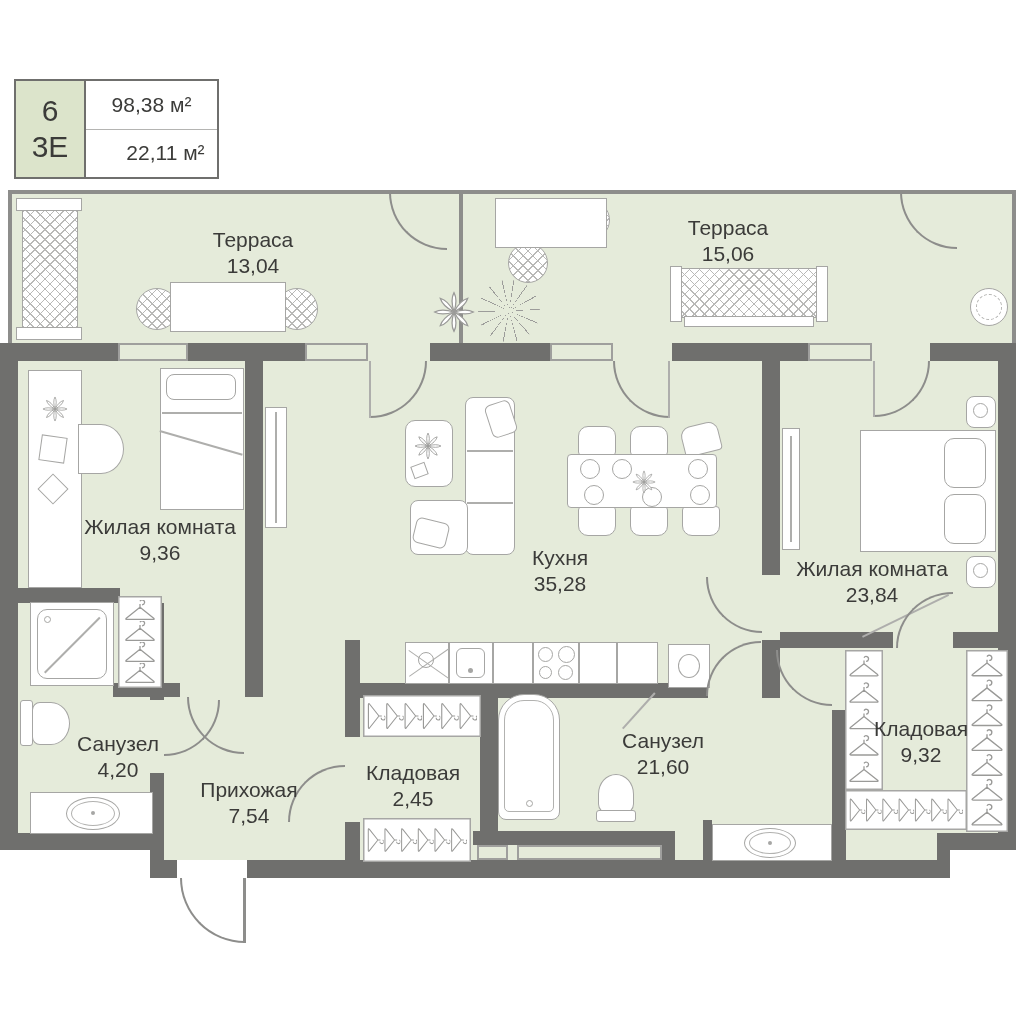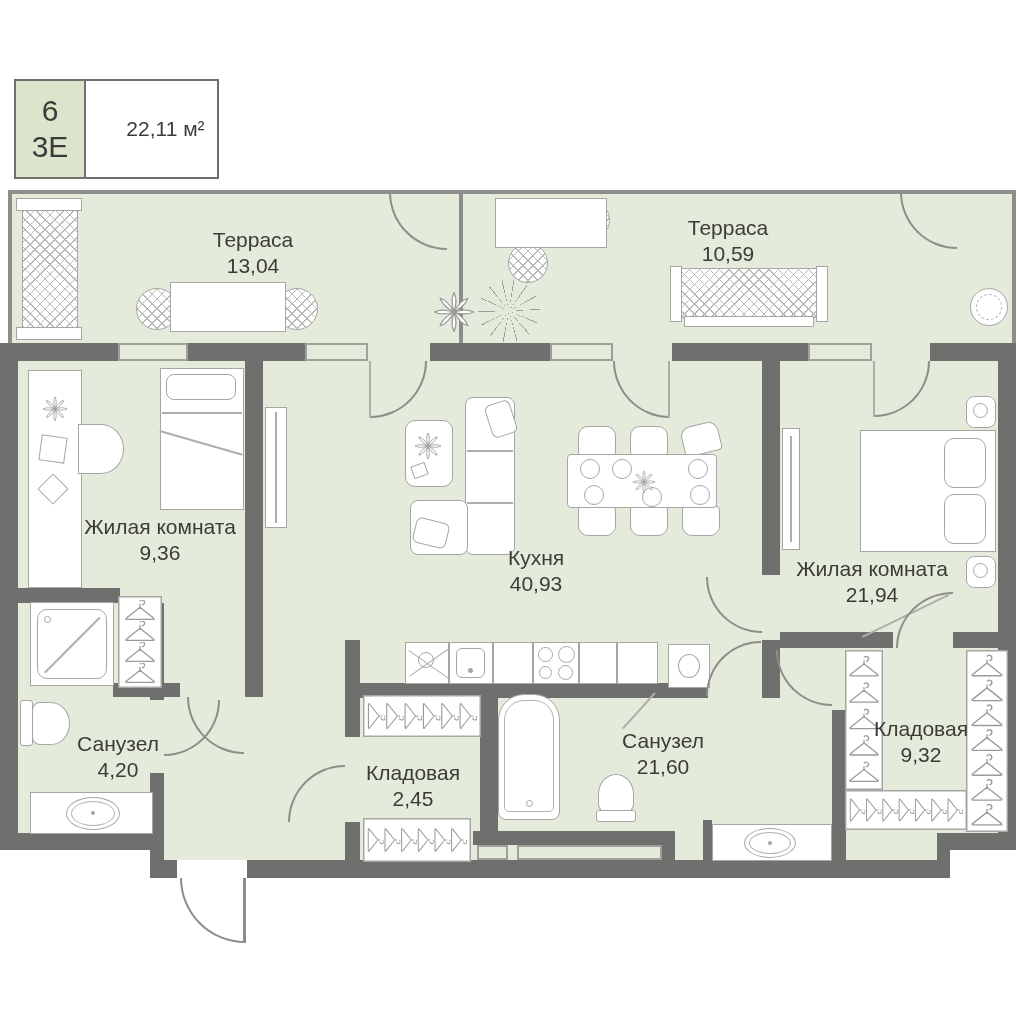--- a/index.html
+++ b/index.html
@@ -62,20 +62,21 @@
       </symbol>
     </defs>
   </svg>
 
   <div id="infobox">
     <div class="cellL">
       <span>6</span>
       <span>3Е</span>
     </div>
     <div class="cellR">
+      <div class="v">98,38 м²</div>
       <div class="v">22,11 м²</div>
     </div>
   </div>
 
   <div class="floor" style="left:8px;top:190px;width:1008px;height:153px"></div>
   <div class="floor" style="left:18px;top:361px;width:980px;height:499px"></div>
   <div class="floor" style="left:368px;top:343px;width:62px;height:18px"></div>
   <div class="floor" style="left:613px;top:343px;width:59px;height:18px"></div>
   <div class="floor" style="left:872px;top:343px;width:58px;height:18px"></div>
   <div class="abs" style="left:0;top:850px;width:150px;height:28px;background:#fff"></div>
@@ -310,38 +311,42 @@
   <div class="arc c-tr" style="left:776px;top:650px;width:56px;height:56px"></div>
   <div class="arc c-tr" style="left:180px;top:878px;width:65px;height:65px"></div>
   <div class="vline" style="left:243px;top:878px;width:3px;height:65px;background:#8d8d8b"></div>
 
   <div class="rlabel" style="left:253px;top:227px">
     <span>Терраса</span>
     <span>13,04</span>
   </div>
   <div class="rlabel" style="left:728px;top:215px">
     <span>Терраса</span>
-    <span>10,59</span>
+    <span>15,06</span>
   </div>
   <div class="rlabel" style="left:160px;top:514px">
     <span>Жилая комната</span>
     <span>9,36</span>
   </div>
-  <div class="rlabel" style="left:536px;top:545px">
+  <div class="rlabel" style="left:560px;top:545px">
     <span>Кухня</span>
-    <span>40,93</span>
+    <span>35,28</span>
   </div>
   <div class="rlabel" style="left:872px;top:556px">
     <span>Жилая комната</span>
-    <span>21,94</span>
+    <span>23,84</span>
   </div>
   <div class="rlabel" style="left:118px;top:731px">
     <span>Санузел</span>
     <span>4,20</span>
   </div>
+  <div class="rlabel" style="left:249px;top:777px">
+    <span>Прихожая</span>
+    <span>7,54</span>
+  </div>
   <div class="rlabel" style="left:413px;top:760px">
     <span>Кладовая</span>
     <span>2,45</span>
   </div>
   <div class="rlabel" style="left:663px;top:728px">
     <span>Санузел</span>
     <span>21,60</span>
   </div>
   <div class="rlabel" style="left:921px;top:716px">
     <span>Кладовая</span>

